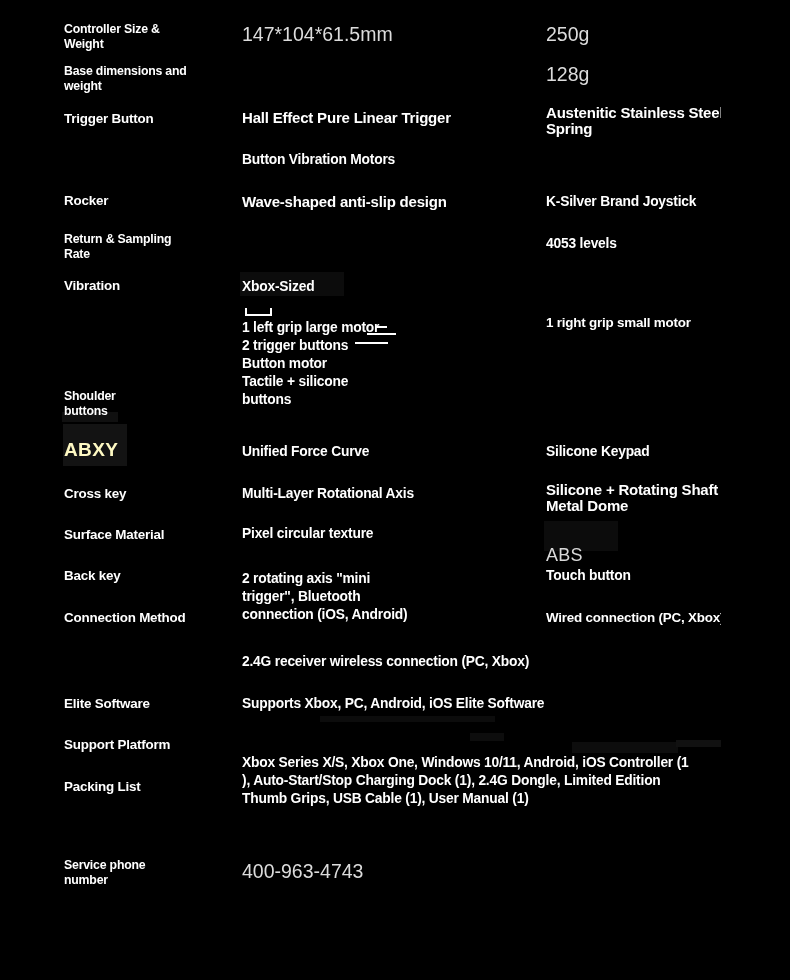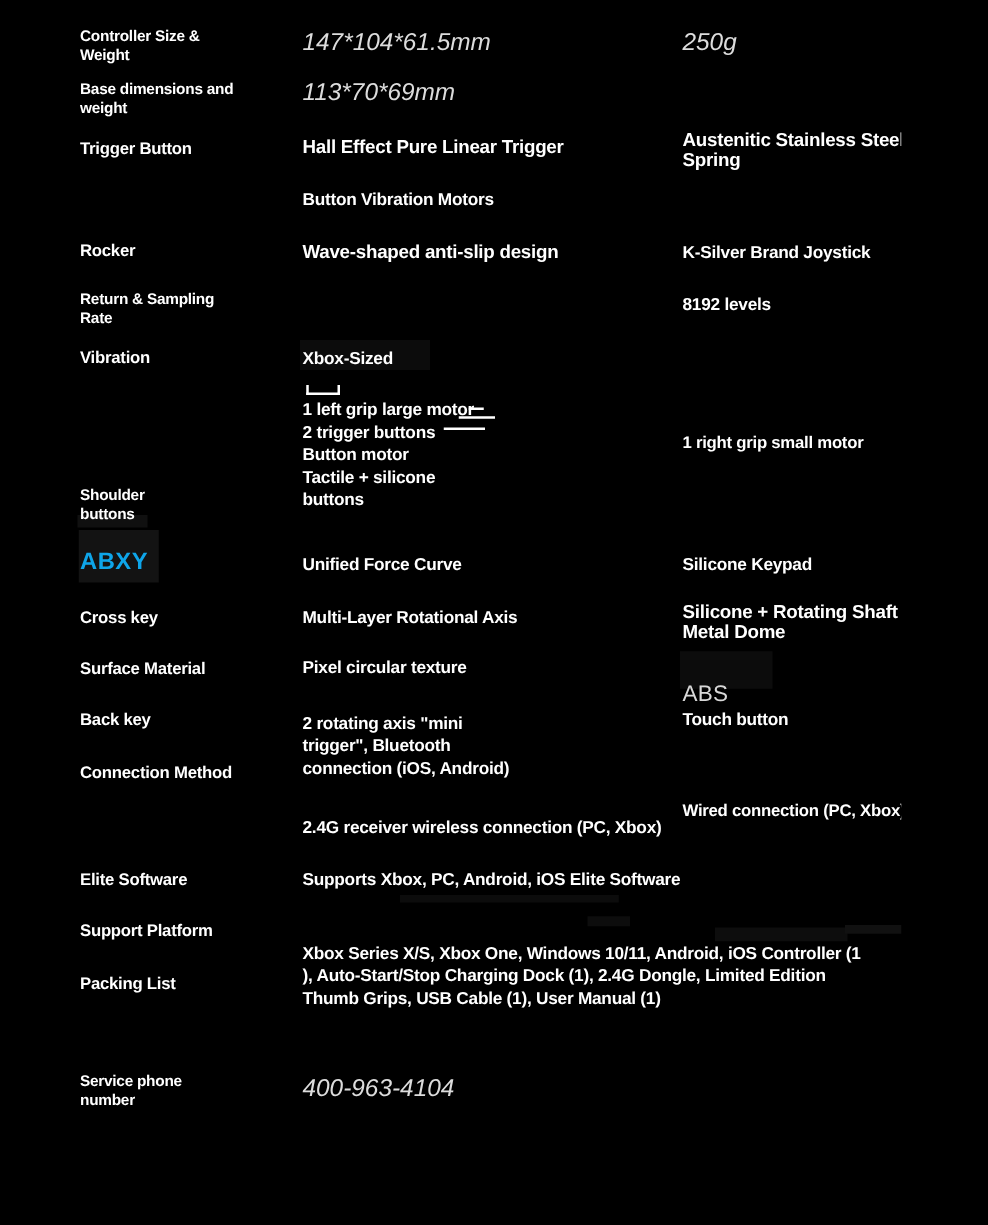--- a/index.html
+++ b/index.html
@@ -13,26 +13,26 @@
   }
   
   .c1{left:64px;width:175px;}
   .c2{left:242px;width:318px;}
   .c3{left:546px;width:240px;}
   .wide{width:548px !important;}
   
   .lbl   {font-size:13.4px;line-height:16px;}
   .lbl-s {font-size:12.3px;line-height:15px;}
   .bold-s{font-size:15px;line-height:16px;}
-  .bold-m{font-size:13.4px;line-height:16px;margin-top:31px;}
+  .bold-m{font-size:13.4px;line-height:16px;}
   .bold-l{font-size:13.8px;line-height:17px;}
   .blk   {font-size:13.8px;line-height:18px;}
-  .big   {font-weight:400;font-size:19.5px;letter-spacing:0;color:#dcdcdc;line-height:22px;font-style:italic;}
+  .big   {font-weight:400;font-size:19.5px;letter-spacing:0;color:#dcdcdc;line-height:22px;}
   .abs   {font-weight:400;font-size:18px;letter-spacing:0.2px;color:#d8d8d8;line-height:22px;}
-  .abxy  {font-size:19px;letter-spacing:0.4px;color:#0ea5e9;line-height:22px;}
+  .abxy  {font-size:19px;letter-spacing:0.4px;color:#fef9c3;line-height:22px;}
   
   .ghost{position:absolute;}
   
   .mark{position:absolute;background:#ffffff;}
   .bracket{
     position:absolute;left:245px;top:308px;width:23px;height:6px;
     border-left:2px solid #fff;border-right:2px solid #fff;border-bottom:2px solid #fff;
   }
 </style>
 </head>
@@ -49,36 +49,36 @@
   <div class="ghost" style="left:572px;top:742px;width:106px;height:11px;background:#0d0d0d;"></div>
   <div class="ghost" style="left:676px;top:740px;width:114px;height:7px;background:#111111;"></div>
 
   <div class="cell c1 lbl-s" style="top:22px">Controller Size &amp;
 Weight</div>
   <div class="cell c2 big" style="top:23px">147*104*61.5mm</div>
   <div class="cell c3 big" style="top:23px">250g</div>
 
   <div class="cell c1 lbl-s" style="top:64px">Base dimensions and
 weight</div>
-  <div class="cell c2 big" style="top:63px">113*70*69mm</div>
+  <div class="cell c3 big" style="top:63px">128g</div>
 
   <div class="cell c1 lbl" style="top:111px">Trigger Button</div>
   <div class="cell c2 bold-s" style="top:110px">Hall Effect Pure Linear Trigger</div>
   <div class="cell c3 bold-s" style="top:105px">Austenitic Stainless Steel
 Spring</div>
 
   <div class="cell c2 bold-l" style="top:151px">Button Vibration Motors</div>
 
   <div class="cell c1 lbl" style="top:193px">Rocker</div>
   <div class="cell c2 bold-s" style="top:194px">Wave-shaped anti-slip design</div>
   <div class="cell c3 bold-l" style="top:193px">K-Silver Brand Joystick</div>
 
   <div class="cell c1 lbl-s" style="top:232px">Return &amp; Sampling
 Rate</div>
-  <div class="cell c3 bold-l" style="top:235px">8192 levels</div>
+  <div class="cell c3 bold-l" style="top:235px">4053 levels</div>
 
   <div class="cell c1 lbl" style="top:278px">Vibration</div>
   <div class="cell c2 bold-l" style="top:278px">Xbox-Sized</div>
 
   <div class="bracket"></div>
 
   <div class="cell c2 blk" style="top:319px">1 left grip large motor
 2 trigger buttons
 Button motor
 Tactile + silicone
@@ -116,19 +116,19 @@
 
   <div class="cell c1 lbl" style="top:737px">Support Platform</div>
 
   <div class="cell c1 lbl" style="top:779px">Packing List</div>
   <div class="cell c2 blk wide" style="top:754px">Xbox Series X/S, Xbox One, Windows 10/11, Android, iOS Controller (1
 ), Auto-Start/Stop Charging Dock (1), 2.4G Dongle, Limited Edition
 Thumb Grips, USB Cable (1), User Manual (1)</div>
 
   <div class="cell c1 lbl-s" style="top:858px">Service phone
 number</div>
-  <div class="cell c2 big" style="top:860px">400-963-4104</div>
+  <div class="cell c2 big" style="top:860px">400-963-4743</div>
 
   <div class="mark" style="left:367px;top:333px;width:29px;height:2px;"></div>
   <div class="mark" style="left:375px;top:326px;width:12px;height:2px;"></div>
   <div class="mark" style="left:355px;top:342px;width:33px;height:2px;"></div>
 
 </div>
 
 </body></html>

